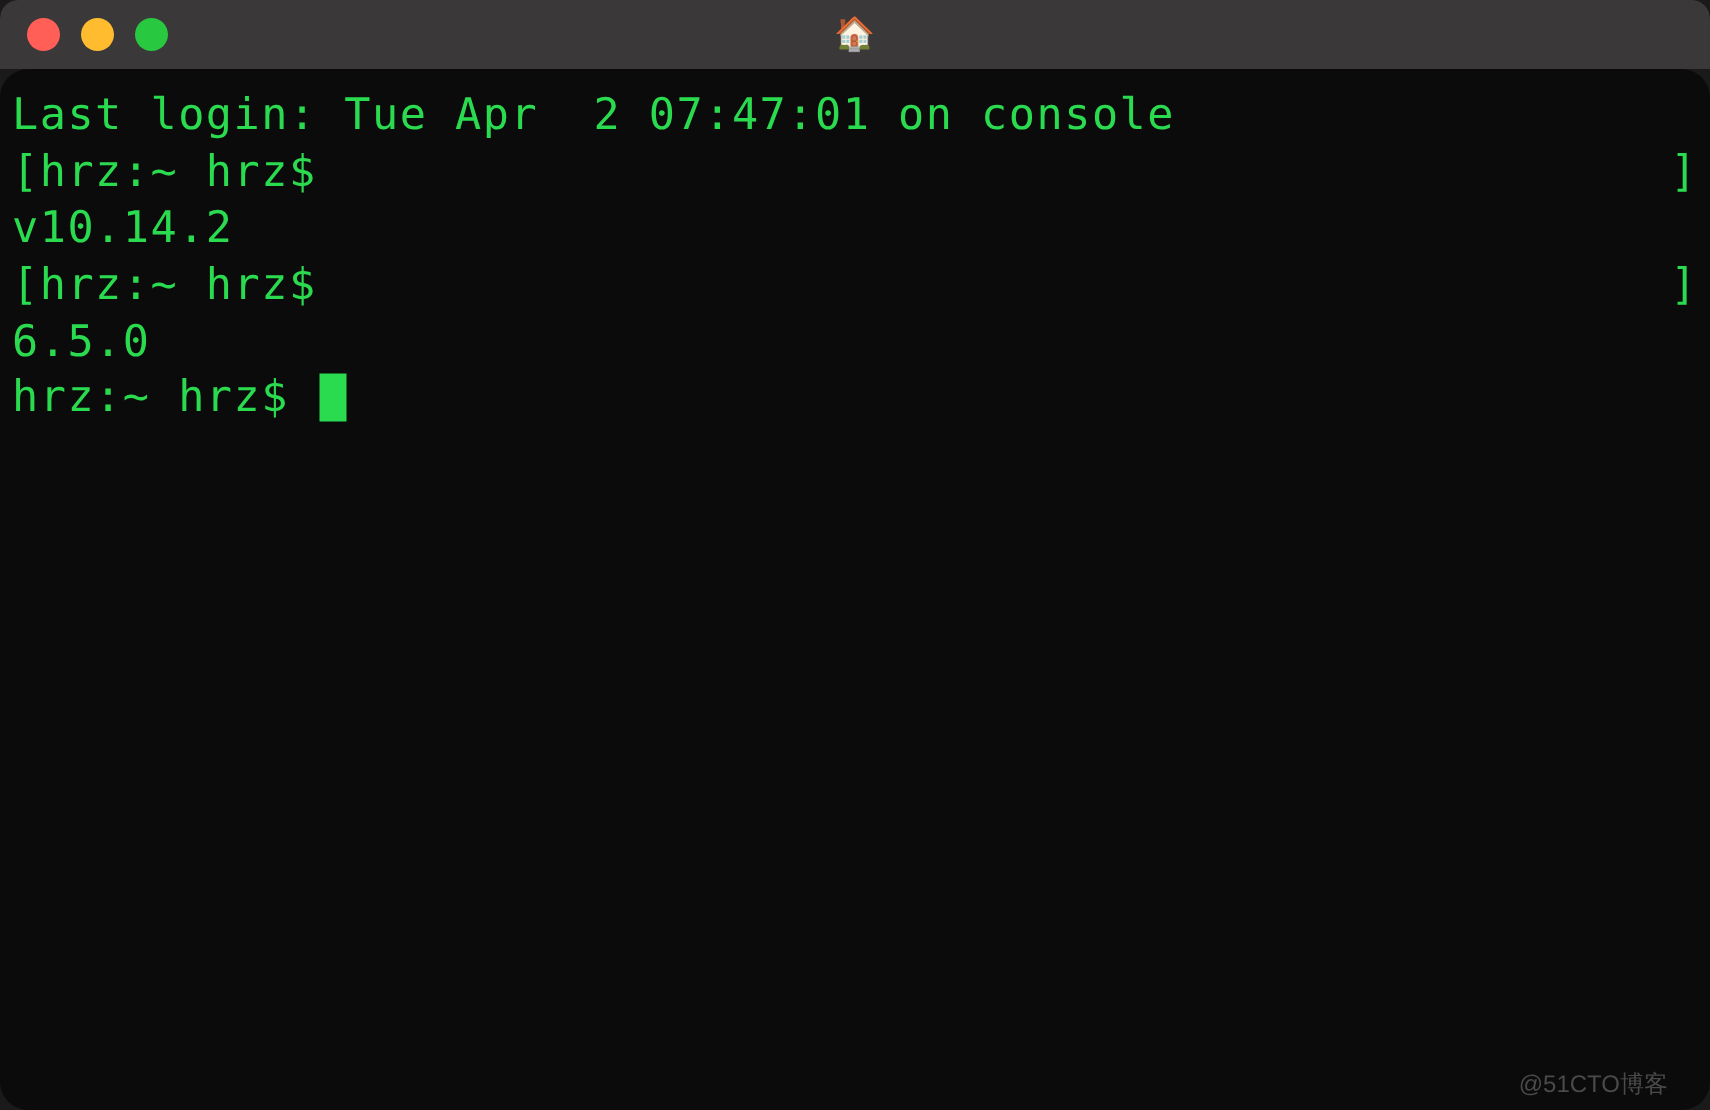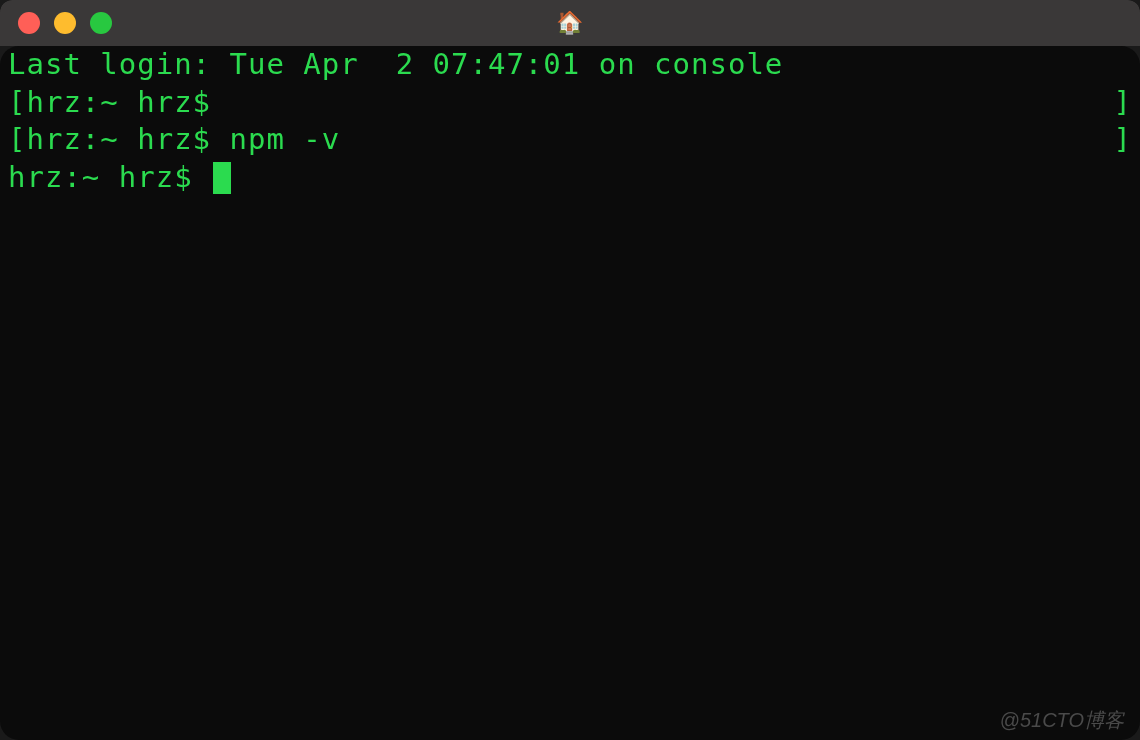--- a/index.html
+++ b/index.html
@@ -48,21 +48,21 @@
       color: #b8b5b2;
       font-size: 24px;
       font-family: -apple-system, BlinkMacSystemFont, "Helvetica Neue", sans-serif;
       font-weight: 400;
     }
     .home-icon {
       font-size: 22px;
       line-height: 1;
     }
     .terminal-body {
-      padding: 0 8px;
+      padding: 12px 8px;
       background: #0b0b0b;
       height: calc(100% - 46px);
       position: relative;
       border-bottom-left-radius: 12px;
       border-bottom-right-radius: 12px;
       border-radius: 19px;
     }
     .line {
       color: #2bdb4f;
       font-size: 29px;
@@ -89,25 +89,24 @@
       display: inline-block;
       width: 18px;
       height: 32px;
       background: #2bdb4f;
       vertical-align: middle;
       margin-left: 2px;
     }
     .watermark {
       position: absolute;
       bottom: 6px;
-      right: 16px;
+      right: 28px;
       color: #4a4a4a;
-      font-size: 20px;
+      font-size: 16px;
       font-family: -apple-system, sans-serif;
-      font-style: italic;
     }
   </style>
 </head>
 <body>
 
 <div class="titlebar">
   <div class="traffic-lights">
     <div class="traffic-light tl-close"></div>
     <div class="traffic-light tl-min"></div>
     <div class="traffic-light tl-max"></div>
@@ -121,30 +120,31 @@
   <div class="line">Last login: Tue Apr  2 07:47:01 on console</div>
 
   <div class="line prompt-line">
     <span class="prompt-left">
       <span class="bracket-l">[</span>
       <span>hrz:~ hrz$ </span>
     </span>
     <span class="bracket-r">]</span>
   </div>
 
+  <div class="line">v10.14.2</div>
 
   <div class="line prompt-line">
     <span class="prompt-left">
       <span class="bracket-l">[</span>
       <span>hrz:~ hrz$ </span>
-      <span>npm -v</span>
     </span>
     <span class="bracket-r">]</span>
   </div>
 
+  <div class="line">6.5.0</div>
 
   <div class="line">
     <span>hrz:~ hrz$ </span>
     <span class="cursor"></span>
   </div>
 
   <div class="watermark">@51CTO博客</div>
 </div>
 
 </body></html>

